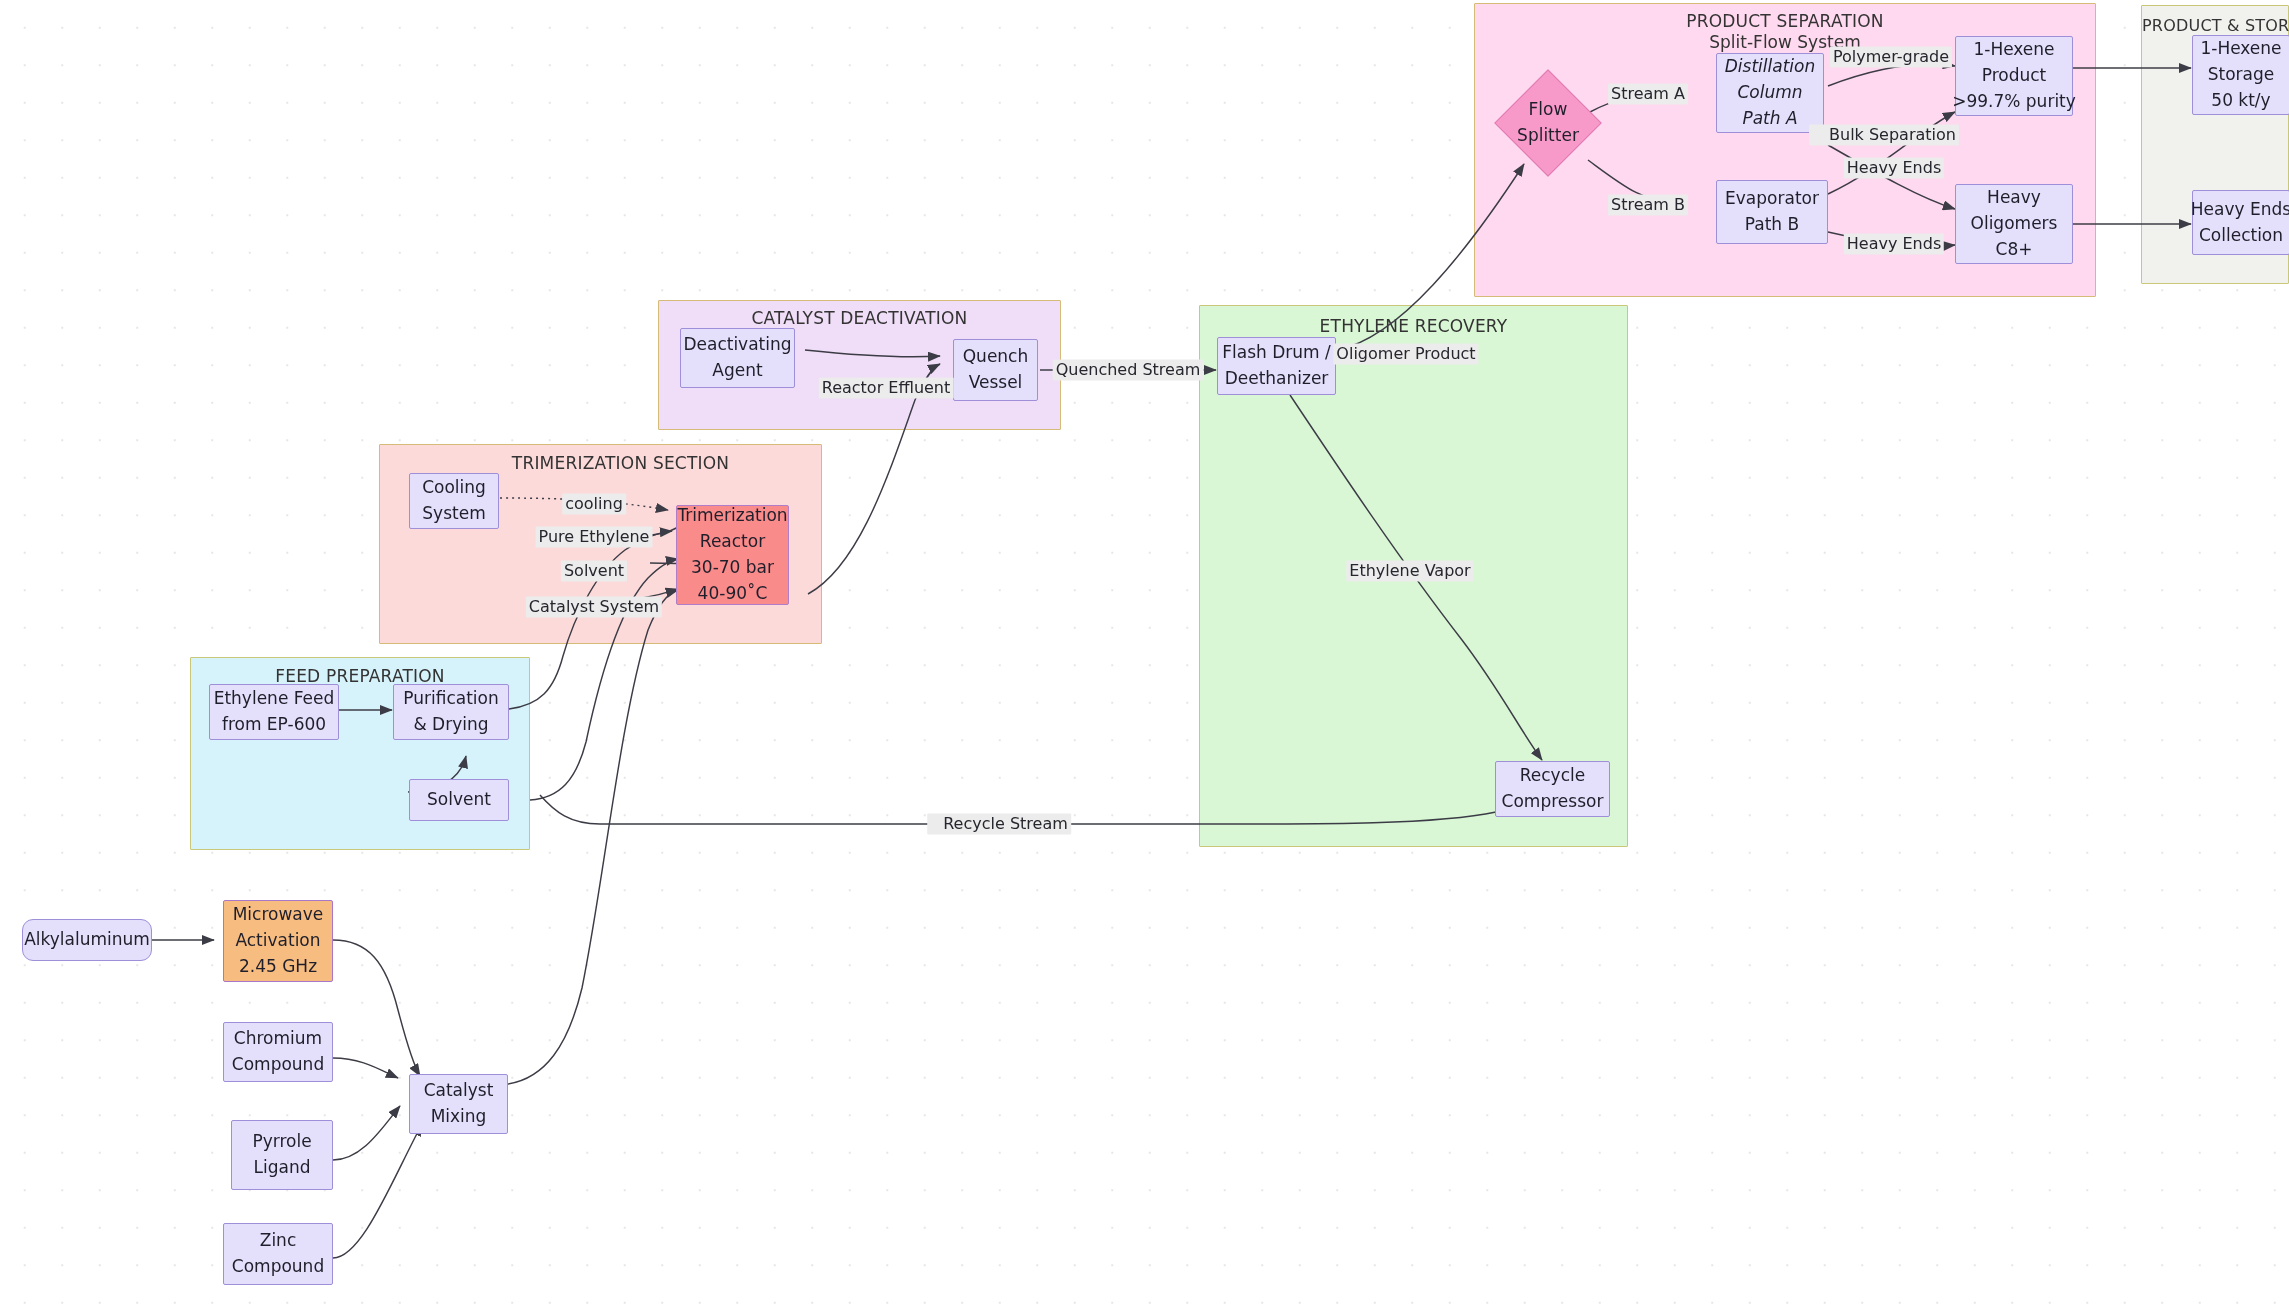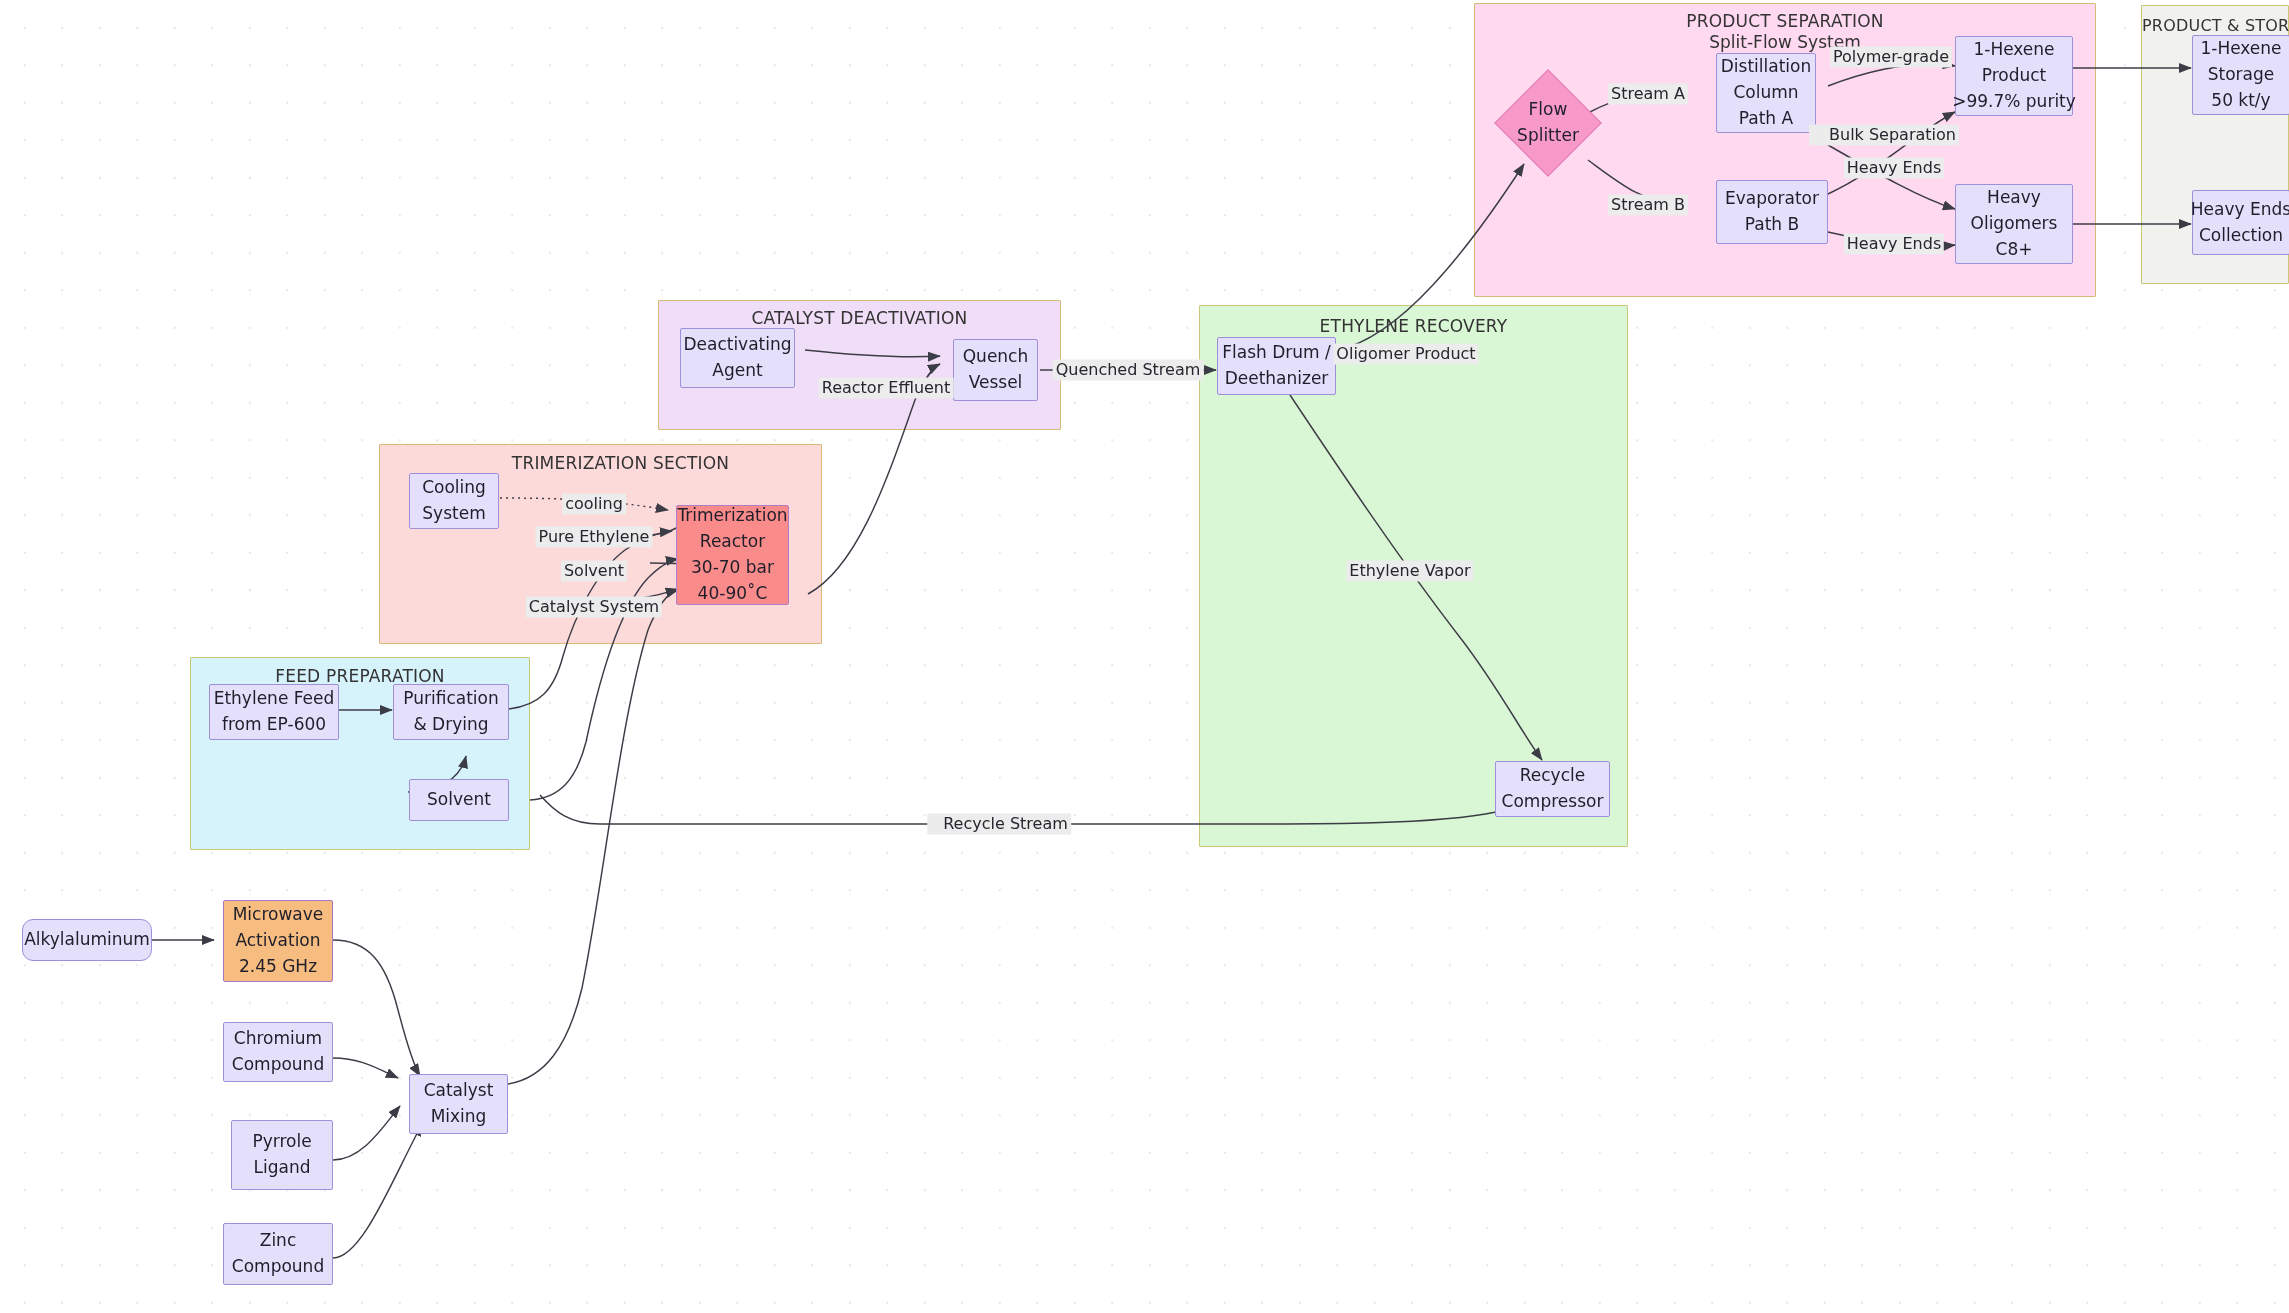--- a/index.html
+++ b/index.html
@@ -168,21 +168,21 @@
       <path d="M333,1258 C362,1258 392,1180 422,1124" marker-end="url(#ah)"></path>
     </g>
   </svg>
 
   <div class="diamond" style="left:1510px;top:85px;width:76px;height:76px;"></div>
   <div class="diamond-label" style="left:1494px;top:107px;width:108px;height:32px;">
     <span>Flow</span>
     <span>Splitter</span>
   </div>
 
-  <div class="node" style="left:1716px;top:53px;width:100px;height:80px;">
+  <div class="node" style="left:1716px;top:53px;width:108px;height:80px;font-style:italic;">
     <span>Distillation</span>
     <span>Column</span>
     <span>Path A</span>
   </div>
 
   <div class="node" style="left:1716px;top:180px;width:112px;height:64px;">
     <span>Evaporator</span>
     <span>Path B</span>
   </div>
 

